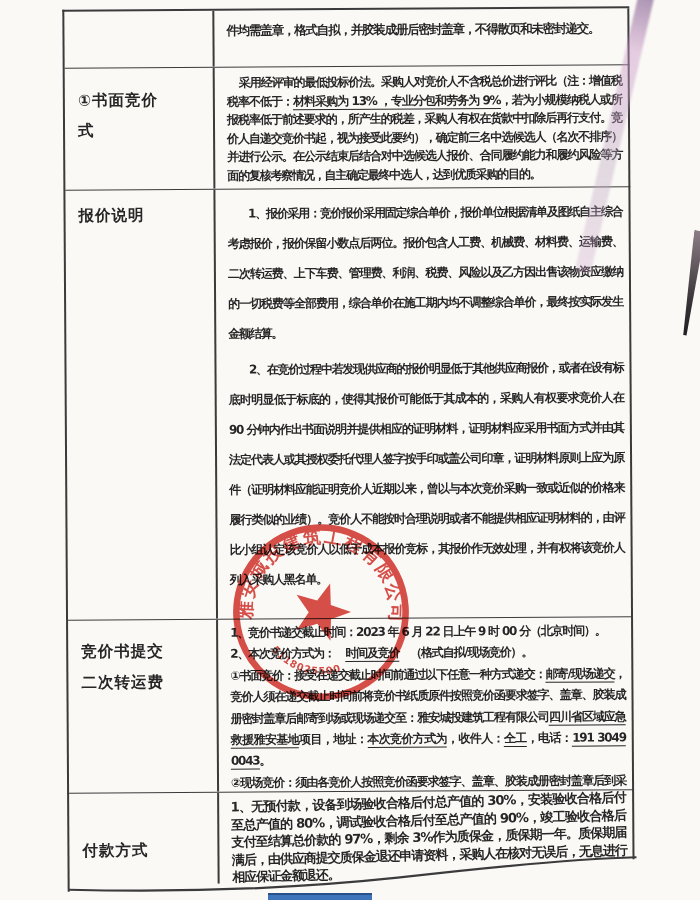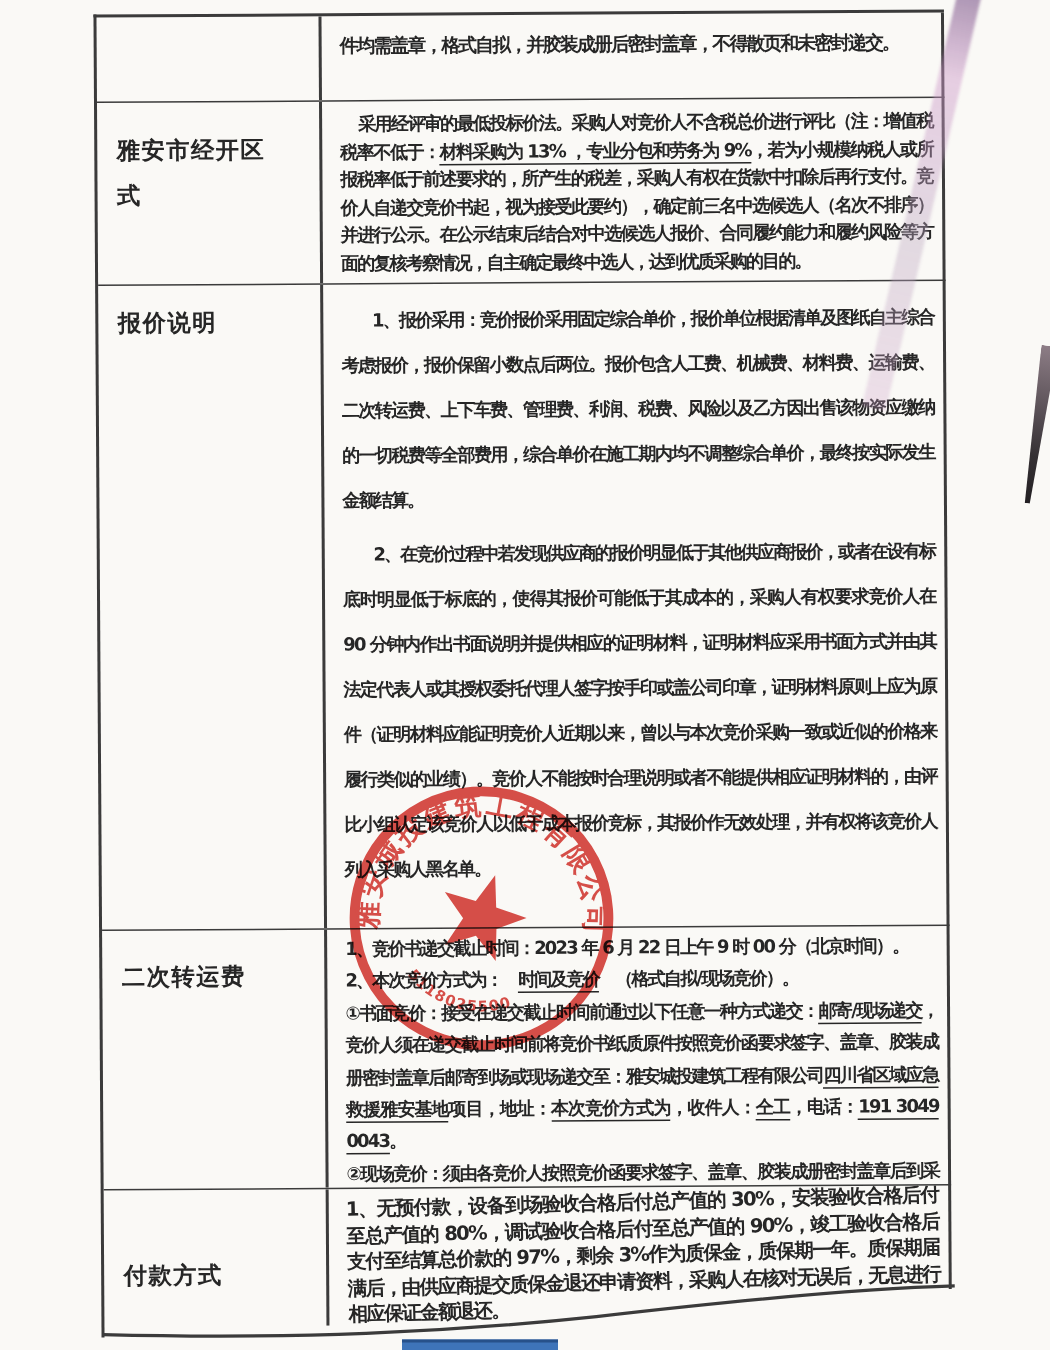--- a/index.html
+++ b/index.html
@@ -100,38 +100,39 @@
   <div class="doc-table">
     <div>
         <div class="row row--continuation">
           <div class="label-cell"></div>
           <div class="content-cell">
             <div class="para"><span>件均需盖章，格式自拟，并胶装成册后密封盖章，不得散页和未密封递交。</span></div>
           </div>
         </div>
         <div class="row row--method">
           <div class="label-cell">
-            <div class="label-line">雅安市经开区</div>
+            <div class="label-line">①书面竞价</div>
             <div class="label-line">式</div>
           </div>
           <div class="content-cell">
             <div class="para indent"><span>采用经评审的最低投标价法。采购人对竞价人不含税总价进行评比（注：增值税税率不低于：</span><span class="u">材料采购为 13% ，专业分包和劳务为 9%</span><span>，若为小规模纳税人或所报税率低于前述要求的，所产生的税差，采购人有权在货款中扣除后再行支付。竞价人自递交竞价书起，视为接受此要约），确定前三名中选候选人（名次不排序）并进行公示。在公示结束后结合对中选候选人报价、合同履约能力和履约风险等方面的复核考察情况，自主确定最终中选人，达到优质采购的目的。</span></div>
           </div>
         </div>
         <div class="row row--quote">
           <div class="label-cell">
             <div class="label-line">报价说明</div>
           </div>
           <div class="content-cell">
             <div class="para indent"><span>1、报价采用：竞价报价采用固定综合单价，报价单位根据清单及图纸自主综合考虑报价，报价保留小数点后两位。报价包含人工费、机械费、材料费、运输费、二次转运费、上下车费、管理费、利润、税费、风险以及乙方因出售该物资应缴纳的一切税费等全部费用，综合单价在施工期内均不调整综合单价，最终按实际发生金额结算。</span></div>
             <div class="para indent"><span>2、在竞价过程中若发现供应商的报价明显低于其他供应商报价，或者在设有标底时明显低于标底的，使得其报价可能低于其成本的，采购人有权要求竞价人在 90 分钟内作出书面说明并提供相应的证明材料，证明材料应采用书面方式并由其法定代表人或其授权委托代理人签字按手印或盖公司印章，证明材料原则上应为原件（证明材料应能证明竞价人近期以来，曾以与本次竞价采购一致或近似的价格来履行类似的业绩）。竞价人不能按时合理说明或者不能提供相应证明材料的，由评比小组认定该竞价人以低于成本报价竞标，其报价作无效处理，并有权将该竞价人列入采购人黑名单。</span></div>
           </div>
         </div>
         <div class="row row--submission">
           <div class="label-cell">
+            <div class="label-line">竞价书提交</div>
             <div class="label-line">二次转运费</div>
           </div>
           <div class="content-cell">
             <div class="para"><span>1、竞价书递交截止时间：2023 年 6 月 22 日上午 9 时 00 分（北京时间）。</span></div>
             <div class="para"><span>2、本次竞价方式为：　</span><span class="u">时间及竞价</span><span>　（格式自拟/现场竞价）。</span></div>
             <div class="para"><span>①书面竞价：接受在递交截止时间前通过以下任意一种方式递交：</span><span class="u">邮寄/现场递交</span><span>，竞价人须在递交截止时间前将竞价书纸质原件按照竞价函要求签字、盖章、胶装成册密封盖章后邮寄到场或现场递交至：雅安城投建筑工程有限公司</span><span class="u">四川省区域应急救援雅安基地</span><span>项目，地址：</span><span class="u">本次竞价方式为</span><span>，收件人：</span><span class="u">仝工</span><span>，电话：</span><span class="u">191 3049 0043</span><span>。</span></div>
             <div class="para"><span>②现场竞价：须由各竞价人按照竞价函要求签字、盖章、胶装成册密封盖章后到采购人指定地点现场参与竞价。现场竞价地址：</span></div>
           </div>
         </div>
         <div class="row row--payment">

